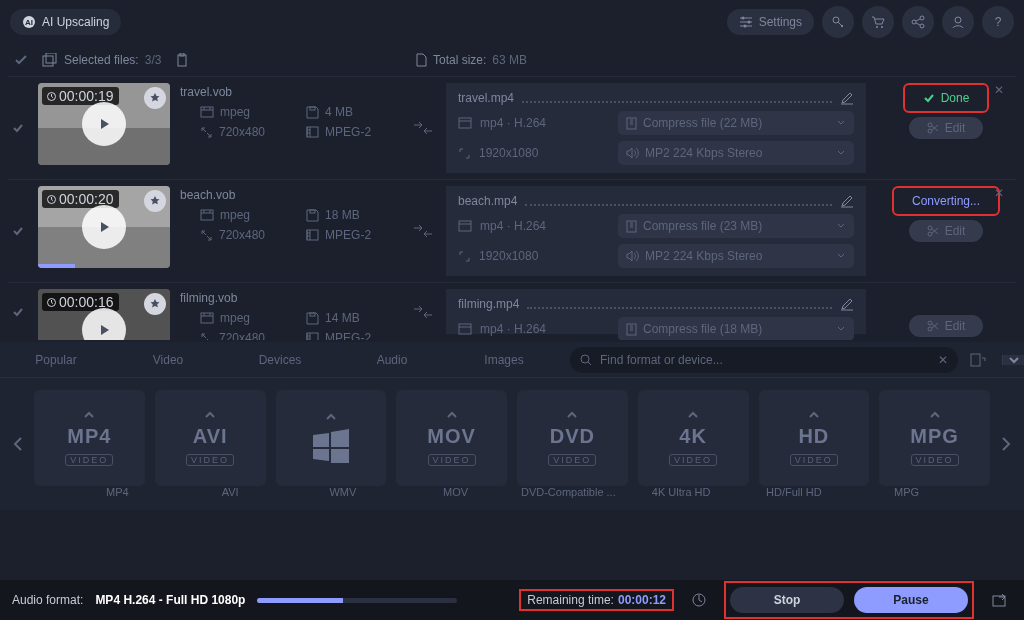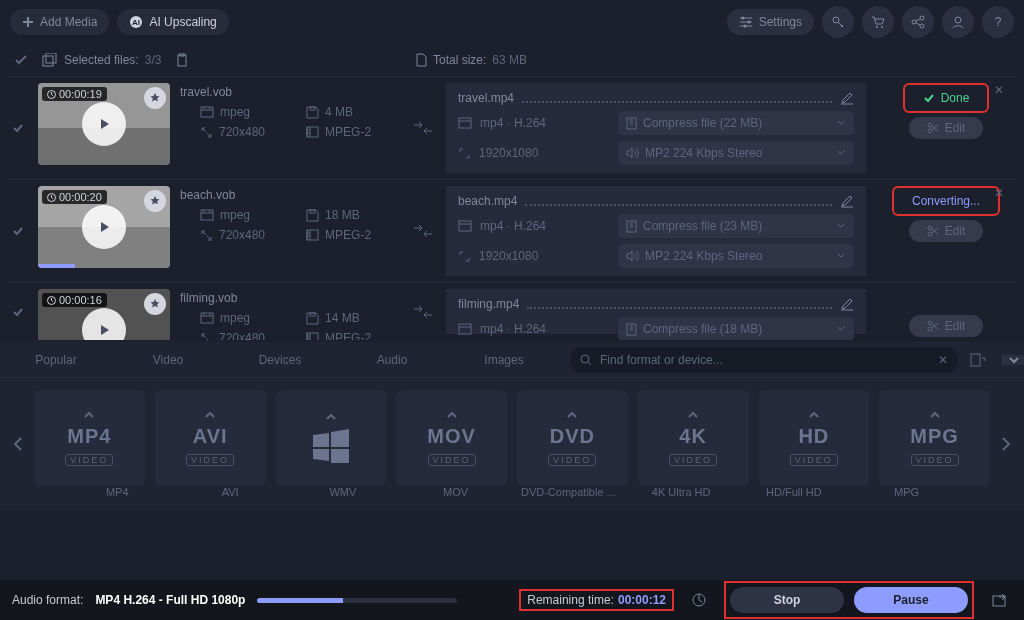--- a/index.html
+++ b/index.html
@@ -30,21 +30,21 @@
   .spacer{flex:1;}
 
   .subbar{height:32px;display:flex;align-items:center;padding:0 14px;gap:14px;font-size:12px;}
   .subbar .dim{color:var(--text-dim2);}
   .subbar .blk{display:flex;align-items:center;gap:6px;}
 
   .list{padding:0 8px;}
   .row{display:flex;align-items:stretch;padding:6px 0;border-top:1px solid #262b3b;gap:10px;position:relative;}
   .row .tick{width:20px;display:flex;align-items:center;justify-content:center;color:var(--text-dim2);}
   .thumb{width:132px;height:82px;background:#5b5b5b;border-radius:4px;position:relative;overflow:hidden;}
-  .thumb .dur{position:absolute;top:4px;left:4px;background:rgba(0,0,0,.75);padding:1px 5px;border-radius:3px;font-size:11px;color:#cfd3de;display:flex;align-items:center;gap:3px;}
+  .thumb .dur{position:absolute;top:4px;left:4px;background:rgba(0,0,0,.75);padding:1px 5px;border-radius:3px;font-size:14px;color:#cfd3de;display:flex;align-items:center;gap:3px;}
   .thumb .fav{position:absolute;top:4px;right:4px;width:22px;height:22px;border-radius:50%;background:#d4d7df;display:flex;align-items:center;justify-content:center;color:#4a4f63;}
   .thumb .play{position:absolute;inset:0;display:flex;align-items:center;justify-content:center;}
   .thumb .playbtn{width:44px;height:44px;border-radius:50%;background:rgba(255,255,255,.85);display:flex;align-items:center;justify-content:center;}
   .thumb .prog{position:absolute;left:0;bottom:0;height:4px;background:var(--accent);}
   .thumb .scene{position:absolute;inset:0;background:linear-gradient(#aeb4b8 0 55%,#6d7173 55% 100%);filter:grayscale(1) contrast(.6) brightness(.95);}
   .thumb .scene.b{background:linear-gradient(#c9cdd0 0 50%,#898d90 50% 100%);}
   .thumb .scene.c{background:linear-gradient(#3a3c3e 0 100%);}
 
   .meta{width:220px;display:flex;flex-direction:column;gap:6px;padding-top:2px;}
   .meta .fname{color:var(--text-dim);}
@@ -100,28 +100,20 @@
   .botbtn.stop{background:#2d3244;color:#cfd3de;}
   .botbtn.pause{background:var(--accent);color:#1c202c;}
   .sq{width:26px;height:26px;display:flex;align-items:center;justify-content:center;color:var(--text-dim);}
 </style>
 </head>
 <body>
 
 <div class="topbar">
   <div class="btn dark">
     <span>
-        <svg width="12" height="12" viewBox="0 0 12 12">
-          <path d="M6 1v10M1 6h10" stroke="currentColor" stroke-width="2"></path>
-        </svg>
-      </span>
-    <span>Add Media</span>
-  </div>
-  <div class="btn dark">
-    <span>
         <svg width="14" height="14" viewBox="0 0 14 14">
           <circle cx="7" cy="7" r="6" fill="#cfd3de"></circle>
           <text x="7" y="10" text-anchor="middle" font-size="8" fill="#232838" font-weight="700">AI</text>
         </svg>
       </span>
     <span style="color:#cfd3de">AI Upscaling</span>
   </div>
   <div class="spacer"></div>
   <div class="btn">
     <span>

